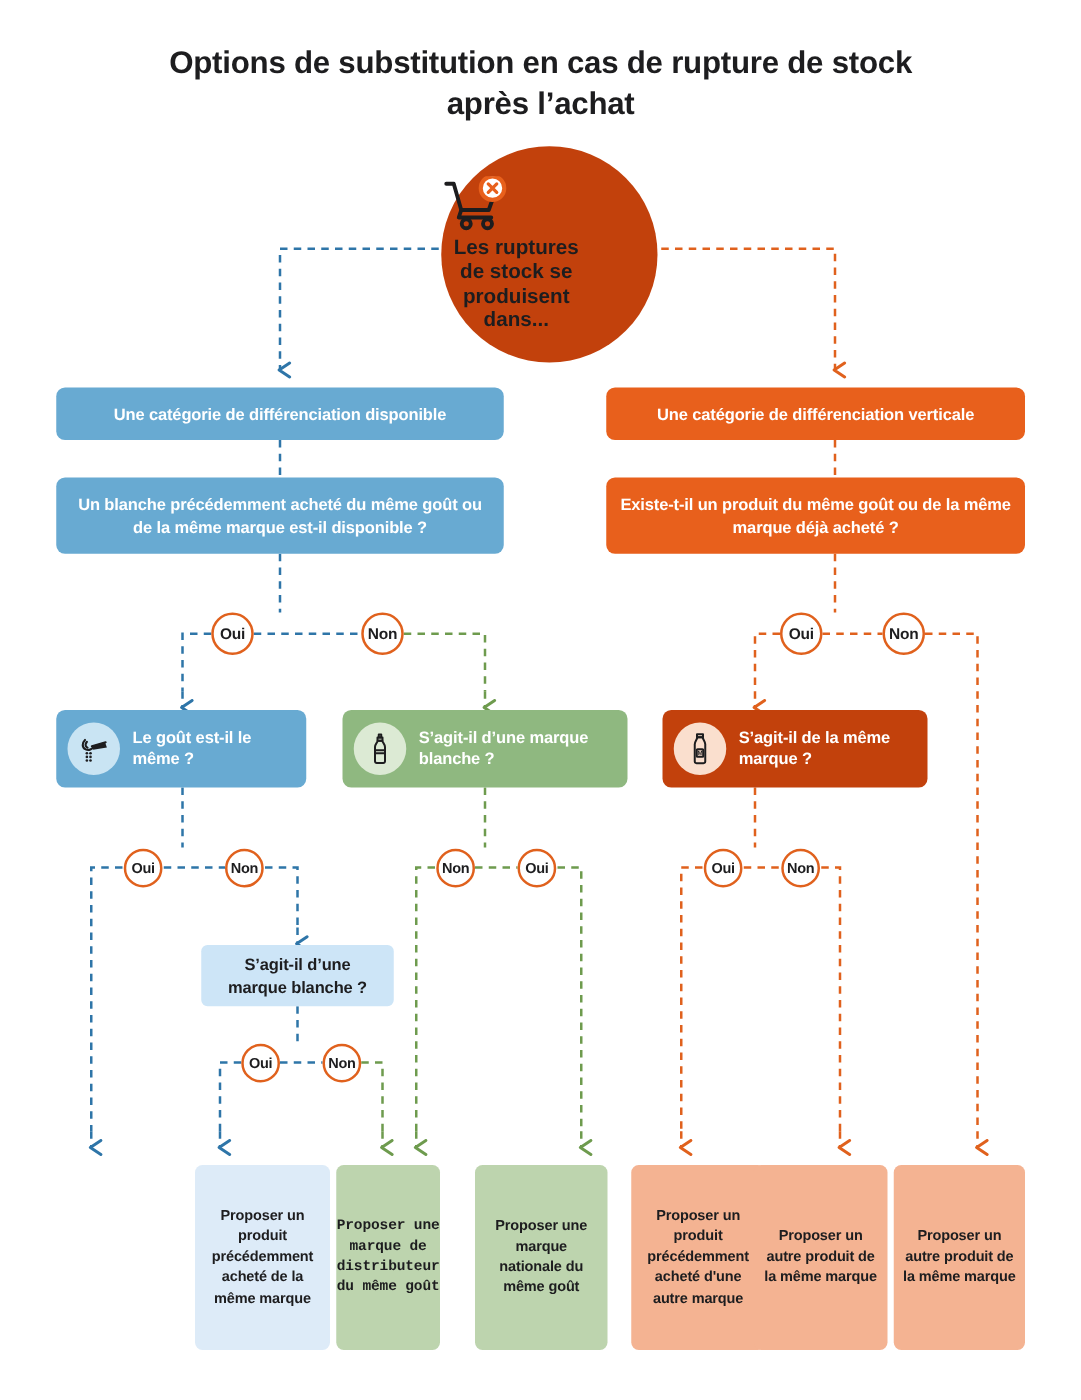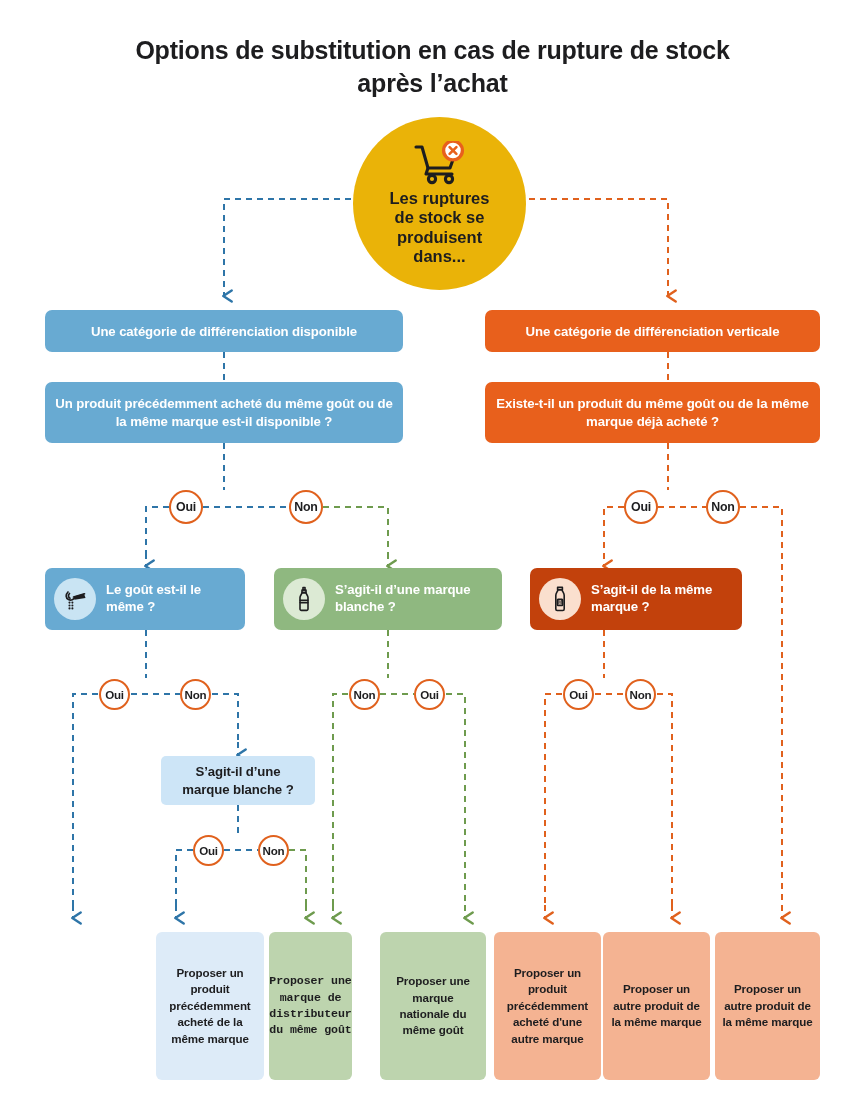--- a/index.html
+++ b/index.html
@@ -20,23 +20,23 @@
     text-align: center;
     font-size: 25px; font-weight: 700; line-height: 1.32;
     color: #1d1d1f; letter-spacing: -0.2px;
     padding: 0 120px;
   }
 
   
   .root-circle {
     position: absolute; left: 353px; top: 117px;
     width: 173px; height: 173px; border-radius: 50%;
-    background: #eab308;
+    background: #c2410c;
     display: flex; flex-direction: column;
-    align-items: center; justify-content: flex-start;
+    justify-content: flex-start;
     padding-top: 24px;
   }
   .cart-wrap { position: relative; width: 56px; height: 44px; margin-bottom: 4px; }
   .root-label {
     font-size: 16.5px; font-weight: 700; line-height: 1.17;
     color: #1d1d1f; text-align: center; width: 120px;
   }
 
   
   .node {
@@ -207,21 +207,21 @@
       </svg>
     </div>
     <div class="root-label">Les ruptures de stock se produisent dans...</div>
   </div>
 
   <div class="node blue hdr" style="left:45px; top:310px; width:358px; height:42px;">
     <span>Une catégorie de différenciation disponible</span>
   </div>
 
   <div class="node blue qbar" style="left:45px; top:382px; width:358px; height:61px;">
-    <span>Un produit précédemment acheté du même goût ou de la même marque est-il disponible ?</span>
+    <span>Un blanche précédemment acheté du même goût ou de la même marque est-il disponible ?</span>
   </div>
 
   <div class="chip" style="left:169px; top:490px;">
     <span>Oui</span>
   </div>
   <div class="chip" style="left:289px; top:490px;">
     <span>Non</span>
   </div>
 
   <div class="node blue with-icon" style="left:45px; top:568px; width:200px; height:62px;">
@@ -324,21 +324,21 @@
 
   <div class="result r-blue" style="left:156px; width:108px;">
     <span>Proposer un produit précédemment acheté de la même marque</span>
   </div>
   <div class="result r-green" style="left:269px; width:83px;font-family:Liberation Mono, monospace;">
     <span>Proposer une marque de distributeur du même goût</span>
   </div>
   <div class="result r-green" style="left:380px; width:106px;">
     <span>Proposer une marque nationale du même goût</span>
   </div>
-  <div class="result r-salmon" style="left:494px; width:107px;text-align:center;">
+  <div class="result r-salmon" style="left:505px; width:107px;text-align:center;">
     <span>Proposer un produit précédemment acheté d'une autre marque</span>
   </div>
   <div class="result r-salmon" style="left:603px; width:107px;">
     <span>Proposer un autre produit de la même marque</span>
   </div>
   <div class="result r-salmon" style="left:715px; width:105px;">
     <span>Proposer un autre produit de la même marque</span>
   </div>
 
 </div>

